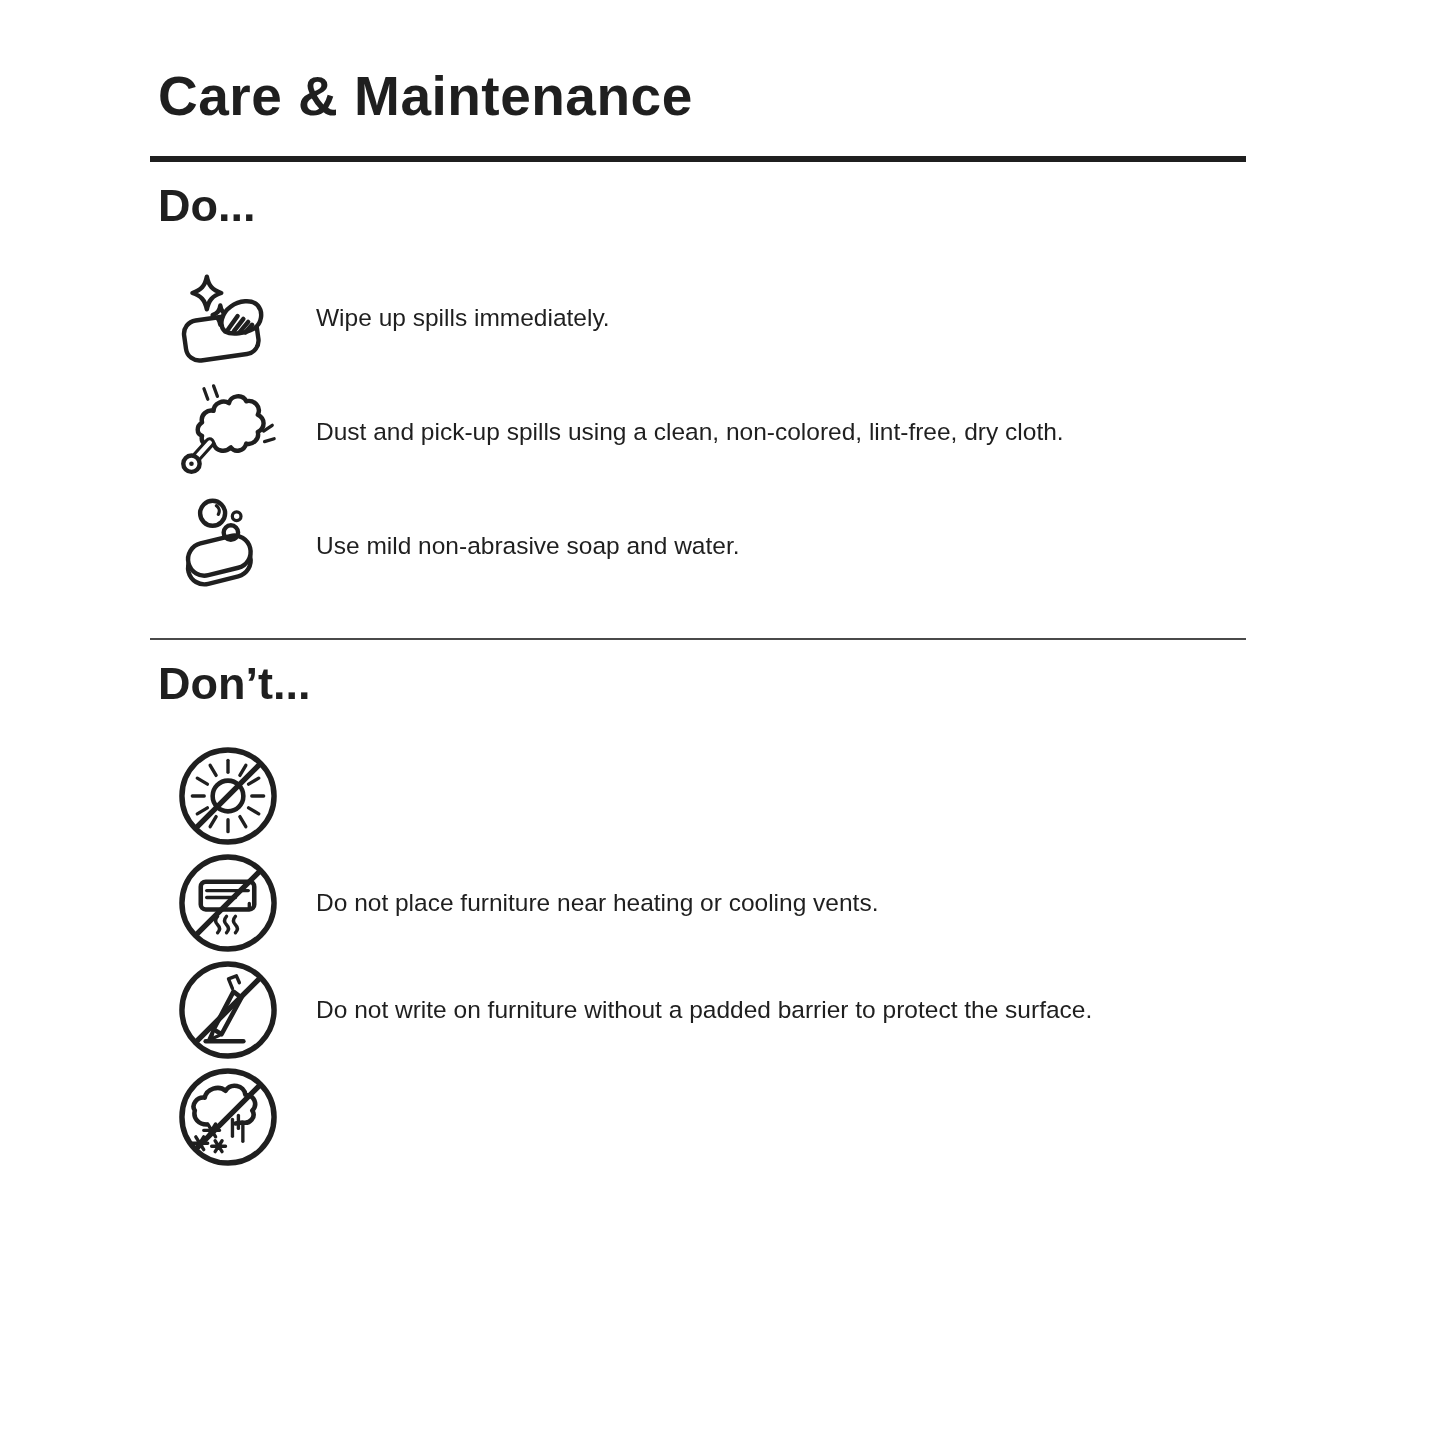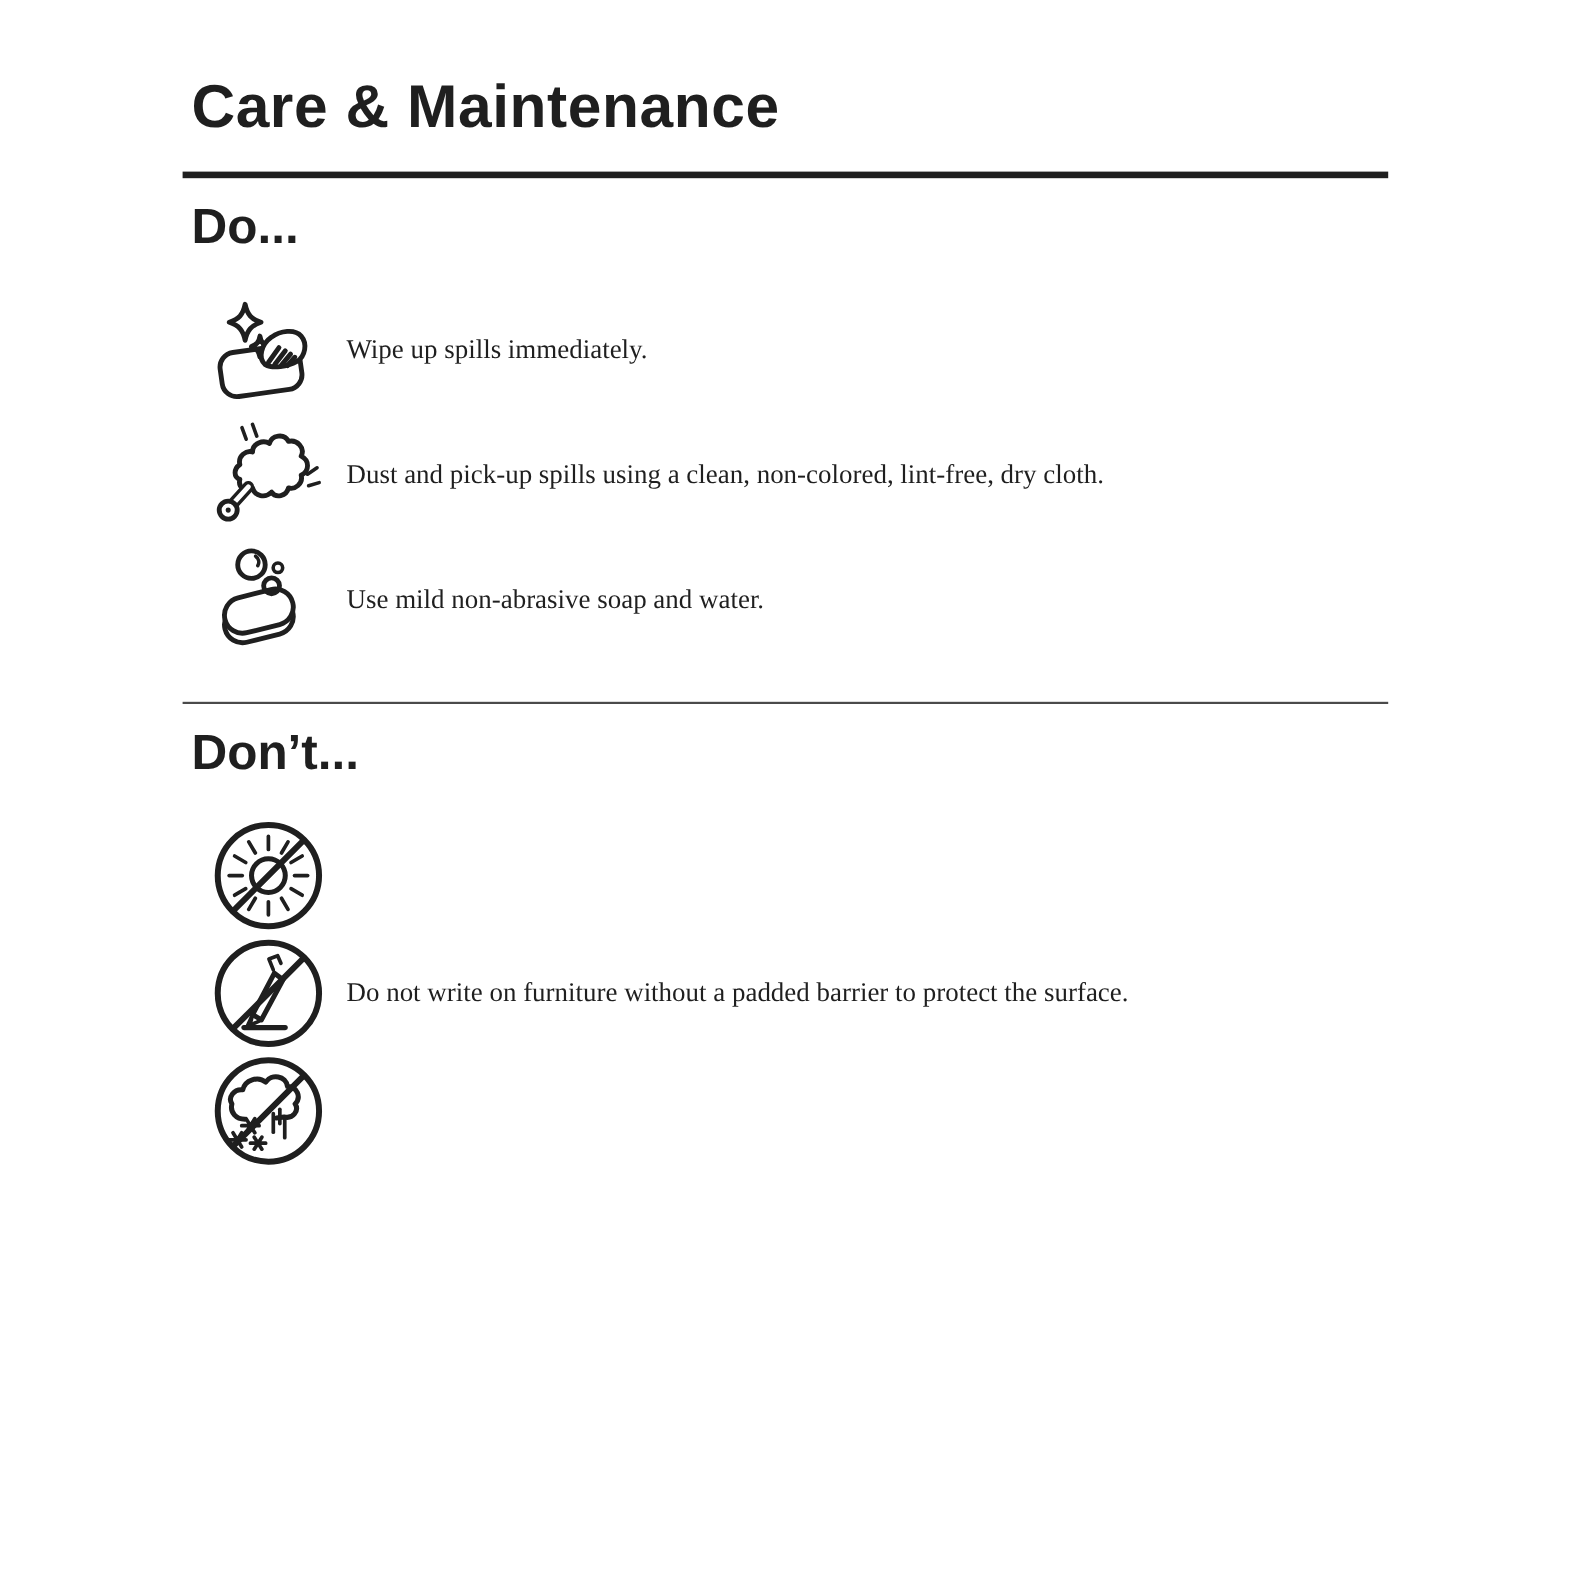--- a/index.html
+++ b/index.html
@@ -5,21 +5,21 @@
   html, body {
     margin: 0; padding: 0;
     background: #ffffff;
     width: 1445px; height: 1445px;
     overflow: hidden;
     font-family: "Liberation Sans", sans-serif;
     color: var(--ink, #1f1f1f);
   }
   .page {
     position: absolute;
-    left: 166px; top: 64px;
+    left: 150px; top: 64px;
     width: 1096px;
   }
   .title {
     font-size: 55px;
     font-weight: bold;
     letter-spacing: 0.5px;
     margin: 0 0 28px 8px;
     color: var(--ink, #231f20);
   }
   .rule-thick {
@@ -46,25 +46,24 @@
     margin: 0 0 10px 0;
   }
   .dont .row { margin-bottom: 3px; }
   .icon-box {
     width: 104px; height: 104px;
     margin-left: 26px;
     flex: 0 0 auto;
     display: flex; align-items: center; justify-content: center;
   }
   .row-text {
-    margin-left: 19px;
+    margin-left: 36px;
     font-size: 24.5px;
     line-height: 1.25;
     color: var(--ink, #1f1f1f);
-    font-family: Liberation Serif, serif;
   }
   svg .ln {
     fill: none;
     stroke: var(--ink, #1a1a1a);
     stroke-width: 4.6;
     stroke-linecap: round;
     stroke-linejoin: round;
   }
   svg .ring { stroke-width: 5.5; }
   svg .thin { stroke-width: 3.4; }
@@ -159,20 +158,38 @@
               <path d="M52.5 76.5 L52.5 88.5"></path>
               <path d="M64.5 73.3 L70.5 83.5"></path>
               <path d="M73.3 64.5 L83.5 70.5"></path>
             </g>
             <circle class="ln ring" cx="52.5" cy="52.5" r="46.5"></circle>
             <path class="ln ring" d="M85 20 L20 85"></path>
           </svg>
         </div>
       </div>
 
+      <div class="row">
+        <div class="icon-box">
+          <svg width="104" height="104" viewBox="0 0 105 105" aria-hidden="true">
+            <rect class="ln" x="25" y="31" width="54" height="28" rx="5"></rect>
+            <path class="ln thin" d="M31 40 L73 40"></path>
+            <path class="ln thin" d="M31 47 L60 47"></path>
+            <path class="ln thin" d="M56 59 L74 59 L74 53"></path>
+            <g class="ln thin">
+              <path d="M42 66 q-4 4.5 0 8.5 q4 4 0 8"></path>
+              <path d="M51 66 q-4 4.5 0 8.5 q4 4 0 8"></path>
+              <path d="M60 66 q-4 4.5 0 8.5 q4 4 0 8"></path>
+            </g>
+            <circle class="ln ring" cx="52.5" cy="52.5" r="46.5"></circle>
+            <path class="ln ring" d="M85 20 L20 85"></path>
+          </svg>
+        </div>
+        <div class="row-text">Do not place furniture near heating or cooling vents.</div>
+      </div>
 
       <div class="row">
         <div class="icon-box">
           <svg width="104" height="104" viewBox="0 0 105 105" aria-hidden="true">
             <path class="ln" d="M38 72 L58 34 L66 40 L46 77 Z"></path>
             <path class="ln thin" d="M38 72 L33 83 L44 78"></path>
             <path class="ln thin" d="M38 72 L36 80"></path>
             <path class="ln thin" d="M57 31 L53 21 L61 18 L64 25"></path>
             <path class="ln" d="M30 84 L68 84"></path>
             <circle class="ln ring" cx="52.5" cy="52.5" r="46.5"></circle>

